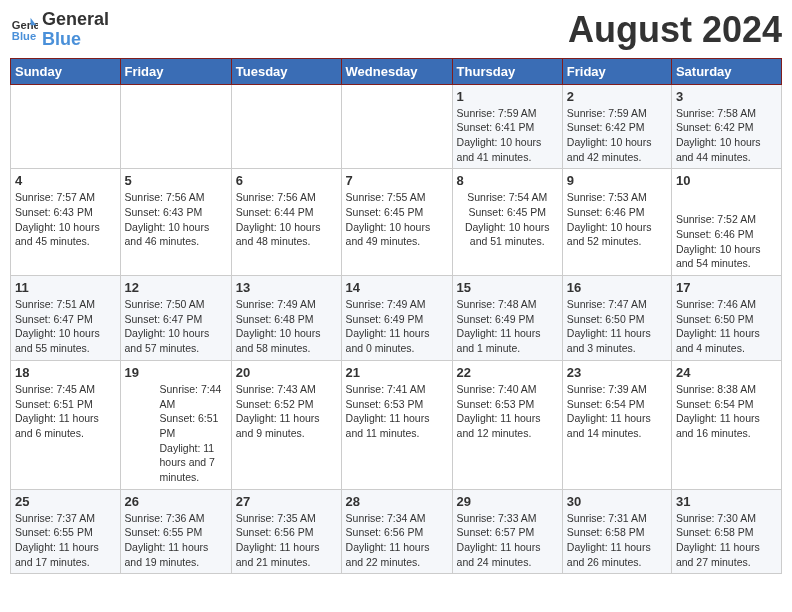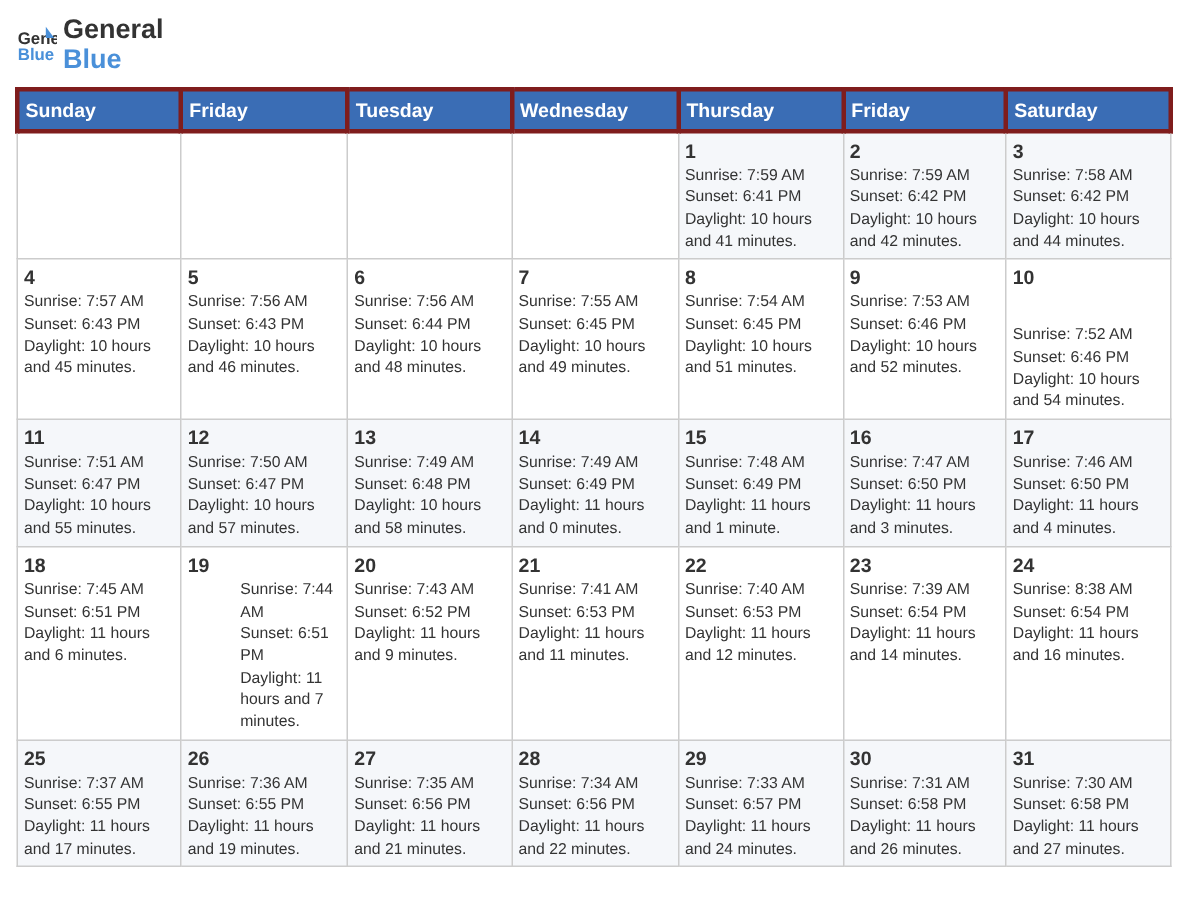--- a/index.html
+++ b/index.html
@@ -50,21 +50,21 @@
       border-collapse: collapse;
       font-size: 11px;
     }
     .calendar thead th {
       background: #3a6db5;
       color: #fff;
       padding: 5px 4px;
       text-align: left;
       font-size: 13px;
       font-weight: bold;
-      border: 3px solid #7f1d1d;
+      border: 1px solid #7f1d1d;
     }
     .calendar tbody td {
       border: 1px solid #ccc;
       vertical-align: top;
       padding: 4px 4px;
       width: 113px;
       min-height: 80px;
       background: #fff;
     }
     .calendar tbody tr:nth-child(odd) td {
@@ -100,20 +100,21 @@
       <polygon points="22,2 28,10 22,10" fill="#4a90d9"></polygon>
     </svg>
     <div>
       <div class="logo-text">
         <div>General</div>
         <div style="color:#4a90d9;">Blue</div>
       </div>
     </div>
   </div>
   <div class="title-block">
+    <div class="month-year">August 2024</div>
   </div>
 </div>
 
 <table class="calendar">
   <thead>
     <tr id="weekday-header">
     <th>Sunday</th>
         <th>Friday</th>
         <th>Tuesday</th>
         <th>Wednesday</th>
@@ -167,21 +168,21 @@
 Daylight: 10 hours and 48 minutes.</div>
         </td>
         <td>
           <span class="day-num">7</span>
           <div class="day-info" style="white-space: pre-line;">Sunrise: 7:55 AM
 Sunset: 6:45 PM
 Daylight: 10 hours and 49 minutes.</div>
         </td>
         <td>
           <span class="day-num">8</span>
-          <div class="day-info" style="white-space: pre-line;">Sunrise: 7:54 AM
+          <div class="day-info" style="white-space: pre-line; text-align: center;">Sunrise: 7:54 AM
 Sunset: 6:45 PM
 Daylight: 10 hours and 51 minutes.</div>
         </td>
         <td>
           <span class="day-num">9</span>
           <div class="day-info" style="white-space: pre-line;">Sunrise: 7:53 AM
 Sunset: 6:46 PM
 Daylight: 10 hours and 52 minutes.</div>
         </td>
         <td>

